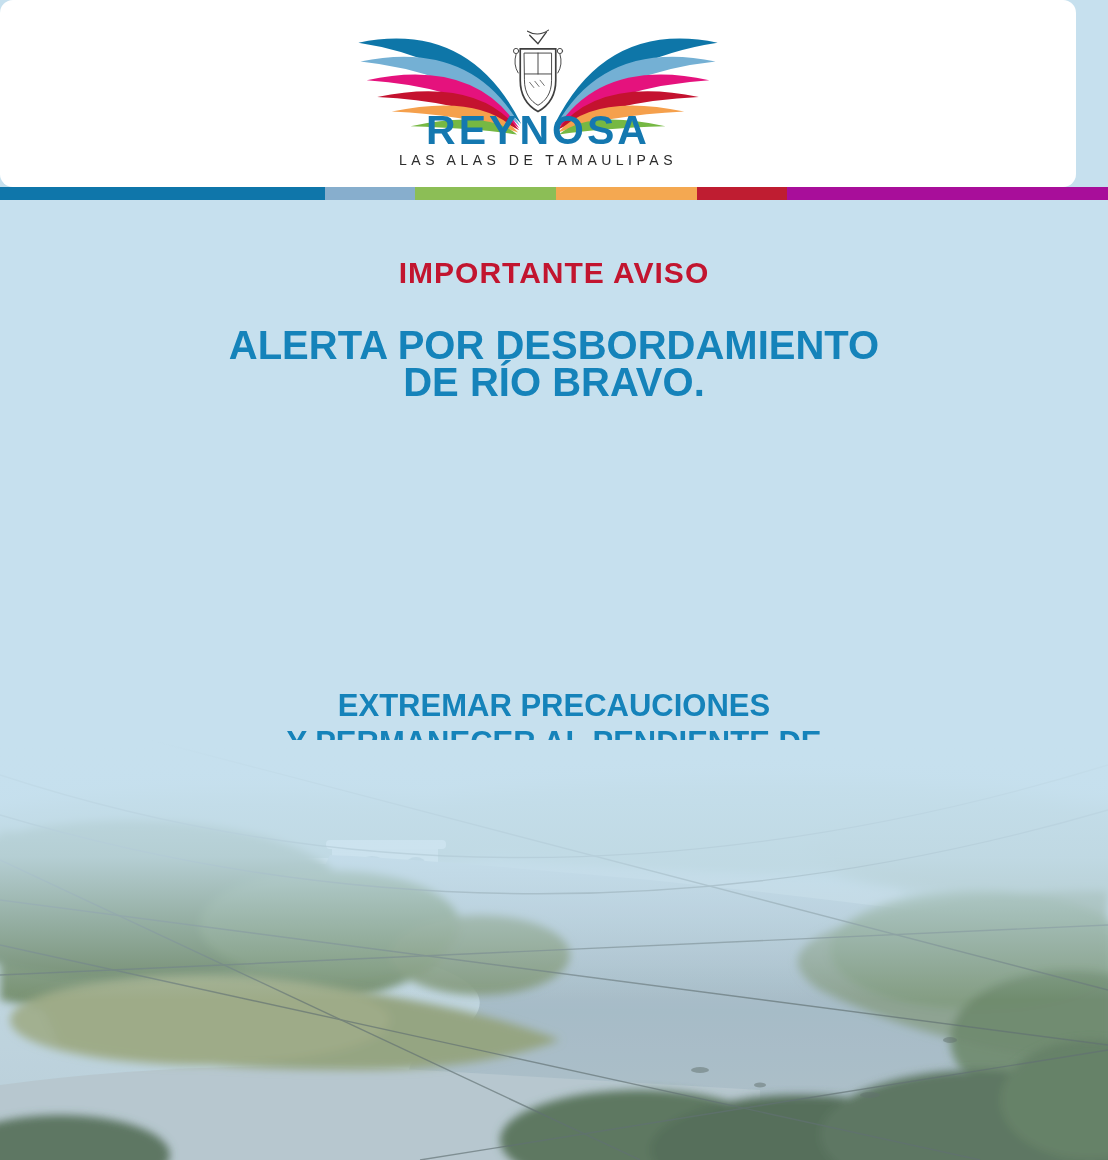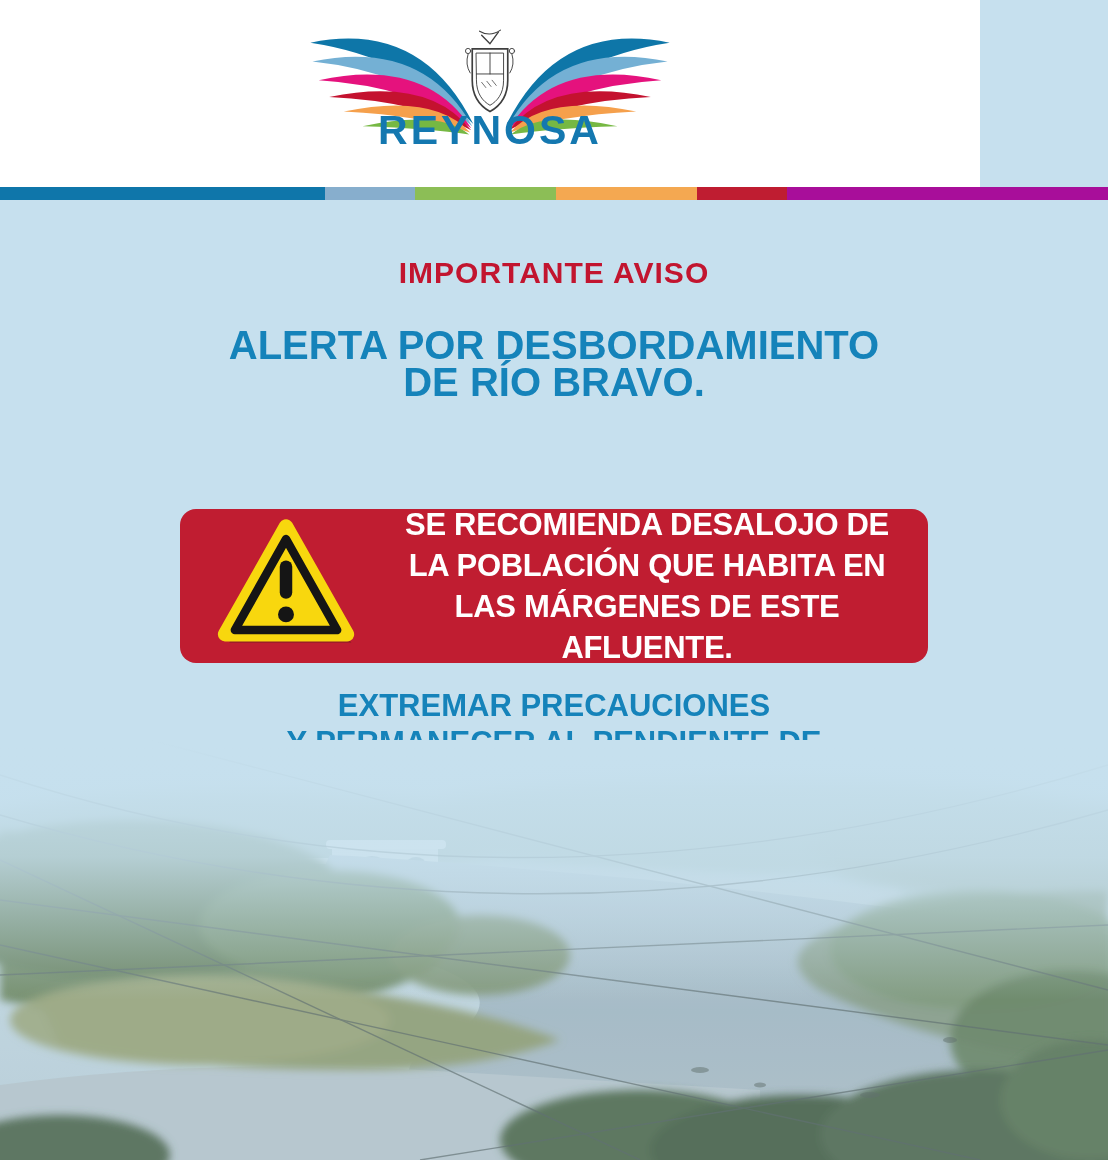--- a/index.html
+++ b/index.html
@@ -1,21 +1,21 @@
 <!DOCTYPE html>
 <html><head>
 <meta charset="utf-8">
 <style>
   html,body{margin:0;padding:0;background:#9aa7ad;}
   .page{
     position:relative; width:1108px; height:1160px; margin:0 auto;
     background:#c6e0ee; overflow:hidden;
     font-family:"Liberation Sans", sans-serif;
   }
-  .header{position:absolute;left:0;top:0;width:980px;height:187px;background:#ffffff;}
+  .header{position:absolute;left:0;top:0;width:1076px;height:187px;background:#ffffff;border-radius:13px;}
   .logo-wings{position:absolute;left:50%;top:28px;transform:translateX(-50%);width:376px;height:117px;}
   .wordmark{
     position:absolute;left:0;right:0;top:110px;text-align:center;
     font-size:41px;font-weight:bold;color:#1478b0;letter-spacing:3px;line-height:1;
   }
   .tagline{
     position:absolute;left:0;right:0;top:153px;text-align:center;
     font-size:14px;color:#2c2c2c;letter-spacing:4.5px;line-height:1;
   }
   .stripe{position:absolute;left:0;top:187px;width:1108px;height:13px;display:flex;}
@@ -88,53 +88,40 @@
         <line x1="180" y1="24" x2="180" y2="44" stroke-width="0.9"></line>
         <path d="M172,7 l8,8 M188,4 l-8,11" stroke-width="1.3"></path>
         <path d="M170,3 q10,6 20,-1" stroke-width="1.1"></path>
         <circle cx="159" cy="22" r="2.5" stroke-width="0.9"></circle>
         <circle cx="201" cy="22" r="2.5" stroke-width="0.9"></circle>
         <path d="M159,25 q-3,10 2,18 M201,25 q3,10 -2,18" stroke-width="0.9"></path>
         <path d="M172,52 l4,5 M177,51 l4,5 M182,50 l4,5" stroke-width="0.7"></path>
       </g>
     </svg>
     <div class="wordmark">REYNOSA</div>
+    <div class="tagline">LAS ALAS DE TAMAULIPAS</div>
   </div>
 
   <div class="stripe">
     <span class="s1"></span>
     <span class="s2"></span>
     <span class="s3"></span>
     <span class="s4"></span>
     <span class="s5"></span>
     <span class="s6"></span>
   </div>
 
   <div class="notice-title">IMPORTANTE AVISO</div>
 
   <div class="alert-text">
     <div>ALERTA POR DESBORDAMIENTO</div>
     <div>DE RÍO BRAVO.</div>
   </div>
 
 
-  <div class="warning-banner">
-    <svg class="warning-triangle" viewBox="0 0 100 100">
-      <path d="M50,10 L93,86 L7,86 Z" fill="rgba(60,30,20,0.35)" transform="translate(3,4)"></path>
-      <path d="M50,8 L93,84 L7,84 Z" fill="#f8d70e" stroke="#f8d70e" stroke-width="10" stroke-linejoin="round"></path>
-      <path d="M50,17 L86,81 L14,81 Z" fill="#f8d70e" stroke="#151515" stroke-width="6" stroke-linejoin="round"></path>
-      <rect x="45.6" y="32" width="8.8" height="27" rx="4.4" fill="#151515"></rect>
-      <circle cx="50" cy="70" r="5.6" fill="#151515"></circle>
-    </svg>
-    <div class="warning-text">
-      <div>SE RECOMIENDA DESALOJO DE</div>
-      <div>LA POBLACIÓN QUE HABITA EN</div>
-      <div>LAS MÁRGENES DE ESTE AFLUENTE.</div>
-    </div>
-  </div>
 
   <div class="advisory-text">
     <div>EXTREMAR PRECAUCIONES</div>
     <div>Y PERMANECER AL PENDIENTE DE</div>
     <div>LOS COMUNICADOS RESPECTIVOS.</div>
   </div>
 
   <svg class="river-photo" viewBox="0 0 1108 420" preserveAspectRatio="none">
     <defs>
       <linearGradient id="skyG" x1="0" y1="0" x2="0" y2="1">

